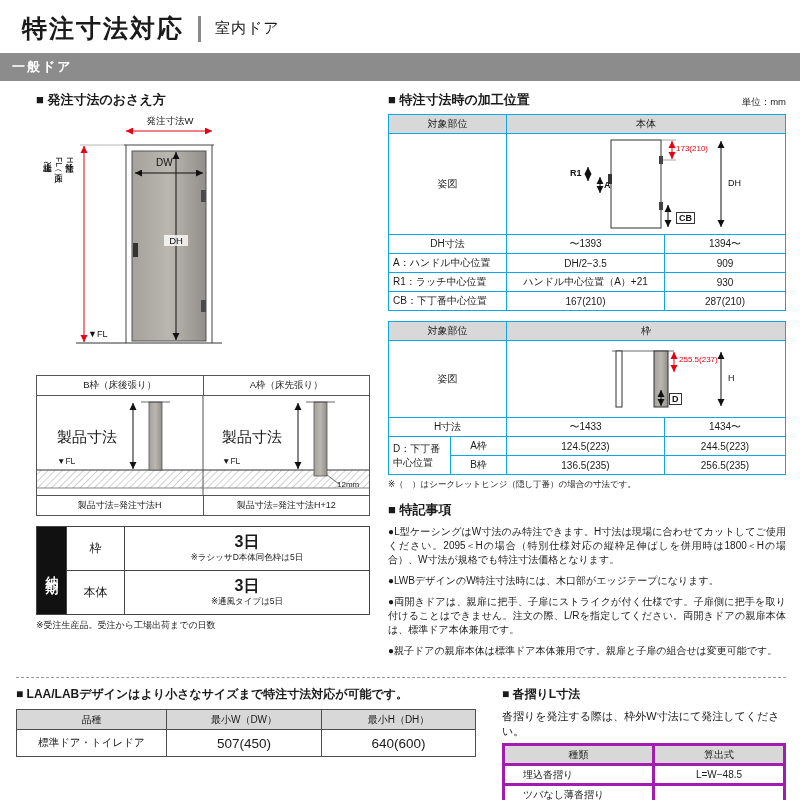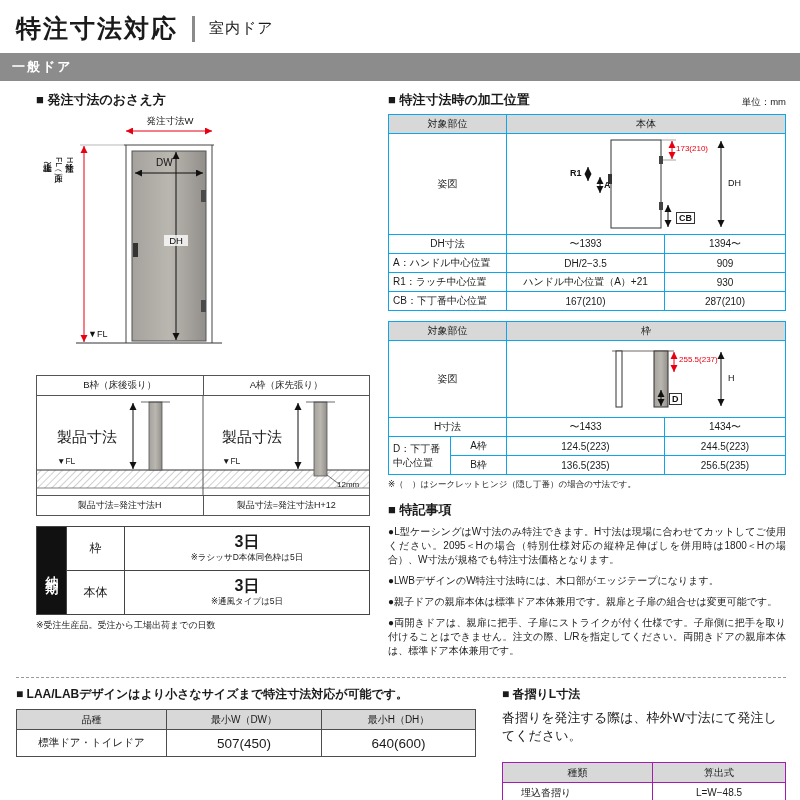--- a/index.html
+++ b/index.html
@@ -1,21 +1,21 @@
 <!DOCTYPE html>
 <html><head>
 <meta charset="utf-8">
 <style>
   * { margin:0; padding:0; box-sizing:border-box; }
   html,body { width:800px; height:800px; }
   body { background:#fff; color:#1a1a1a; font-family:"Liberation Sans","DejaVu Sans",sans-serif; overflow:hidden; }
   .page { width:800px; height:800px; position:relative; }
 
   
-  .hdr { display:flex; align-items:center; gap:14px; padding:12px 0 8px 16px; }
+  .hdr { display:flex; align-items:center; gap:14px; padding:12px 0 8px 22px; }
   .hdr-title { font-size:25px; font-weight:bold; letter-spacing:2px; }
   .hdr-sep { width:3px; height:26px; background:#8a8a8a; }
   .hdr-sub { font-size:15px; letter-spacing:1px; }
   .cat-bar { background:#8c8c8c; color:#fff; font-size:13px; font-weight:bold; padding:5px 12px; letter-spacing:2px; }
 
   
   .main { display:flex; gap:14px; padding:10px 14px 0 16px; }
   .col-left { width:338px; flex:none;margin-left:20px; }
   .col-right { flex:1; min-width:0; }
   .sec-h { font-size:13px; font-weight:bold; margin-bottom:6px; }
@@ -79,23 +79,23 @@
 
   
   .bottom { margin:12px 14px 0 16px; border-top:1px dashed #999; padding-top:8px; display:flex; gap:24px; }
   .b-left { width:462px; flex:none; }
   .b-right { flex:1; min-width:0; }
   .btable { border-collapse:collapse; width:460px; font-size:10px; }
   .btable td { border:1px solid #4d4d4d; text-align:center; }
   .btable .th { background:#d8d8d8; height:20px; }
   .btable .name { font-size:10.5px; height:27px; }
   .btable .big { font-size:13.5px; }
-  .b-desc { font-size:13px; margin-bottom:17px; }
+  .b-desc { font-size:11px; margin-bottom:4px; }
   .ktable { border-collapse:collapse; width:100%; font-size:10px; }
-  .ktable td { border:1px solid #a21caf; height:20px; padding:1px 18px; }
+  .ktable td { border:3px solid #a21caf; height:20px; padding:1px 18px; }
   .ktable .th { background:#d8d8d8; text-align:center; }
   .ktable .ft { text-align:center; }
   .col-w-kind { width:150px; }
 </style>
 </head>
 <body>
 
 <svg width="0" height="0" style="position:absolute">
   <defs>
     <marker id="aeB" markerWidth="8" markerHeight="8" refX="7" refY="3.5" orient="auto">
@@ -334,22 +334,22 @@
           </tr>
         </tbody>
           </table>
         <div class="tnote">※（　）はシークレットヒンジ（隠し丁番）の場合の寸法です。</div>
       </div>
 
       <div class="sec-h">■ 特記事項</div>
       <div>
         <div class="notes-item">●L型ケーシングはW寸法のみ特注できます。H寸法は現場に合わせてカットしてご使用ください。2095＜Hの場合（特別仕様対応の縦枠足伸ばしを併用時は1800＜Hの場合）、W寸法が規格でも特注寸法価格となります。</div>
         <div class="notes-item">●LWBデザインのW特注寸法時には、木口部がエッジテープになります。</div>
+        <div class="notes-item">●両開きドアは、親扉に把手、子扉にストライクが付く仕様です。子扉側に把手を取り付けることはできません。注文の際、L/Rを指定してください。両開きドアの親扉本体は、標準ドア本体兼用です。</div>
         <div class="notes-item">●親子ドアの親扉本体は標準ドア本体兼用です。親扉と子扉の組合せは変更可能です。</div>
-        <div class="notes-item">●両開きドアは、親扉に把手、子扉にストライクが付く仕様です。子扉側に把手を取り付けることはできません。注文の際、L/Rを指定してください。両開きドアの親扉本体は、標準ドア本体兼用です。</div>
       </div>
     </div>
   </div>
 
   <div class="bottom">
     <div class="b-left">
       <div class="sec-h2">■ LAA/LABデザインはより小さなサイズまで特注寸法対応が可能です。</div>
       <table class="btable">
         <colgroup>
             <col style="width:150px">

